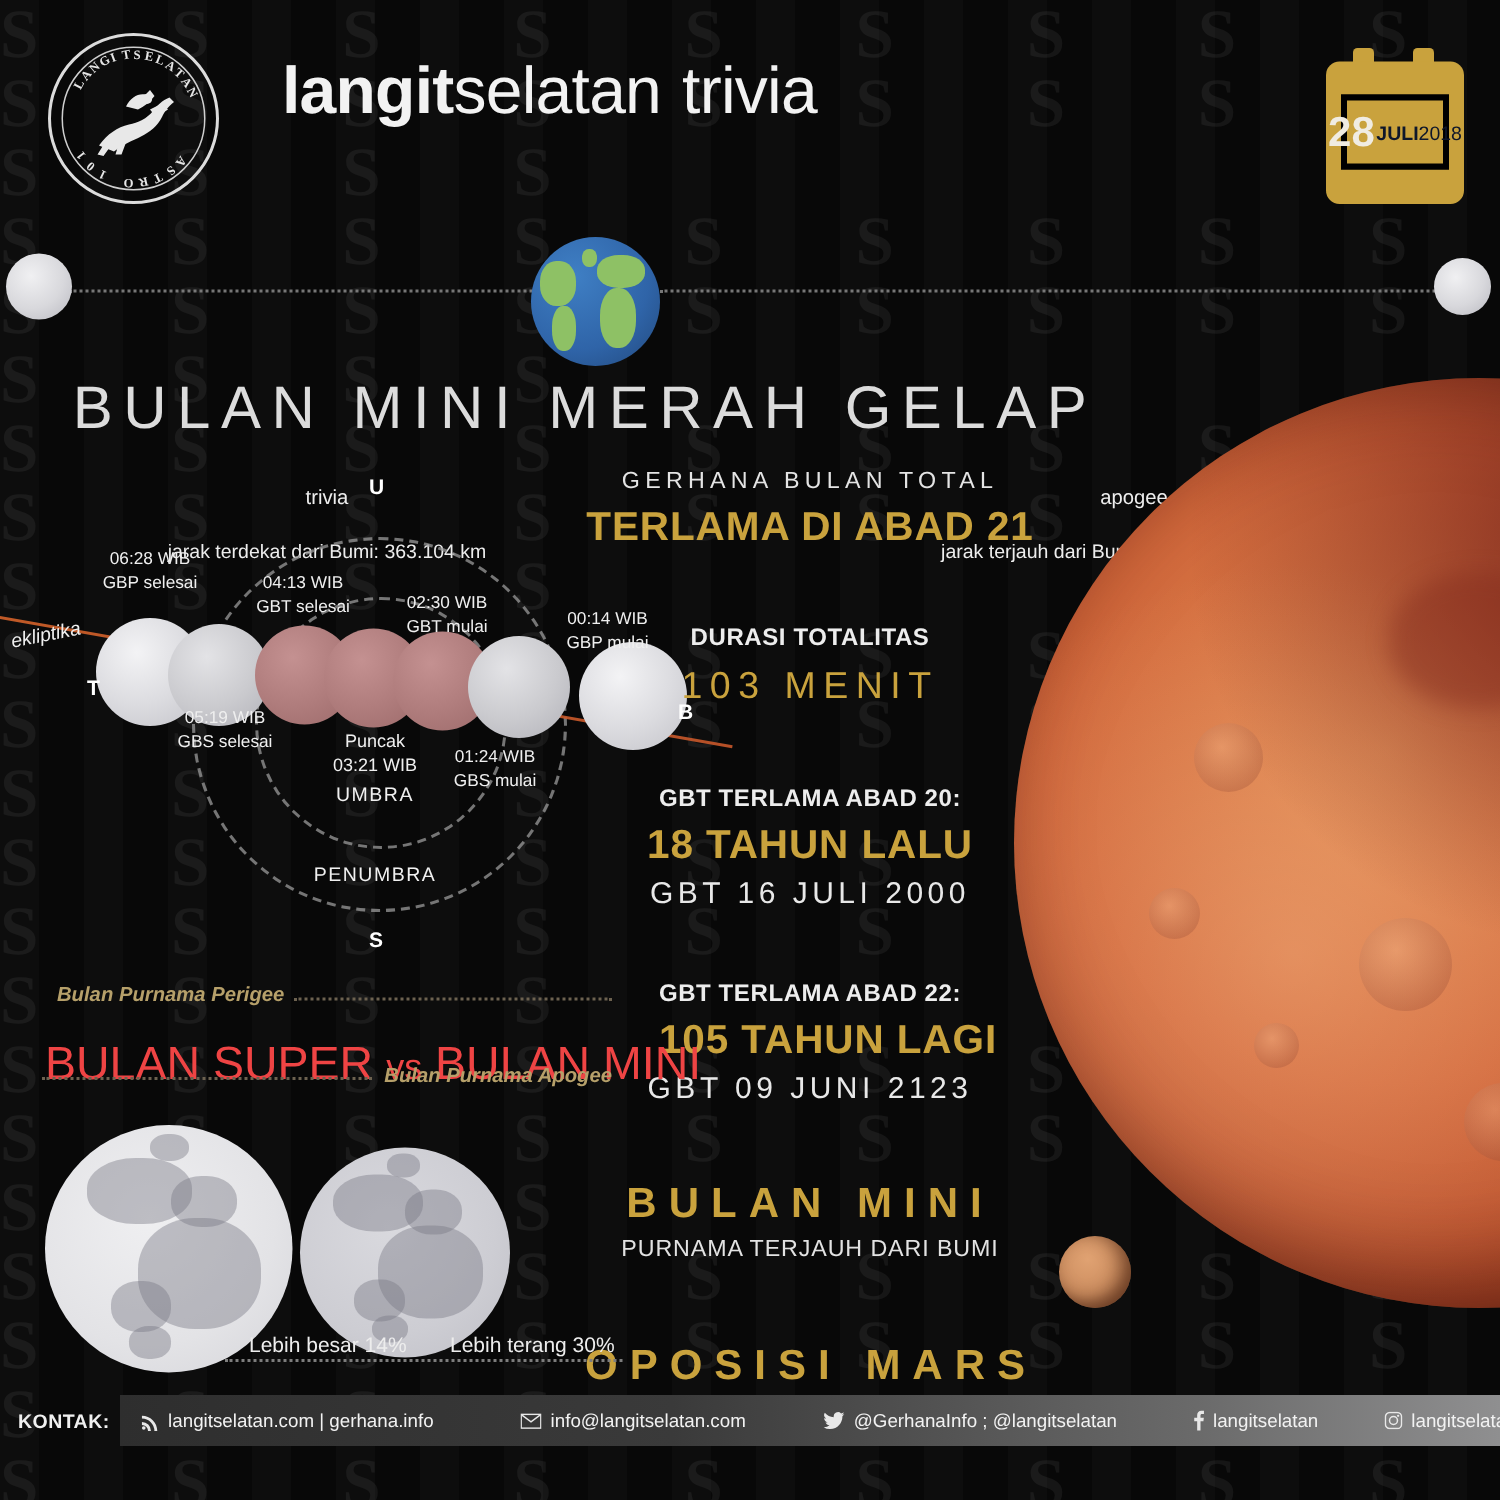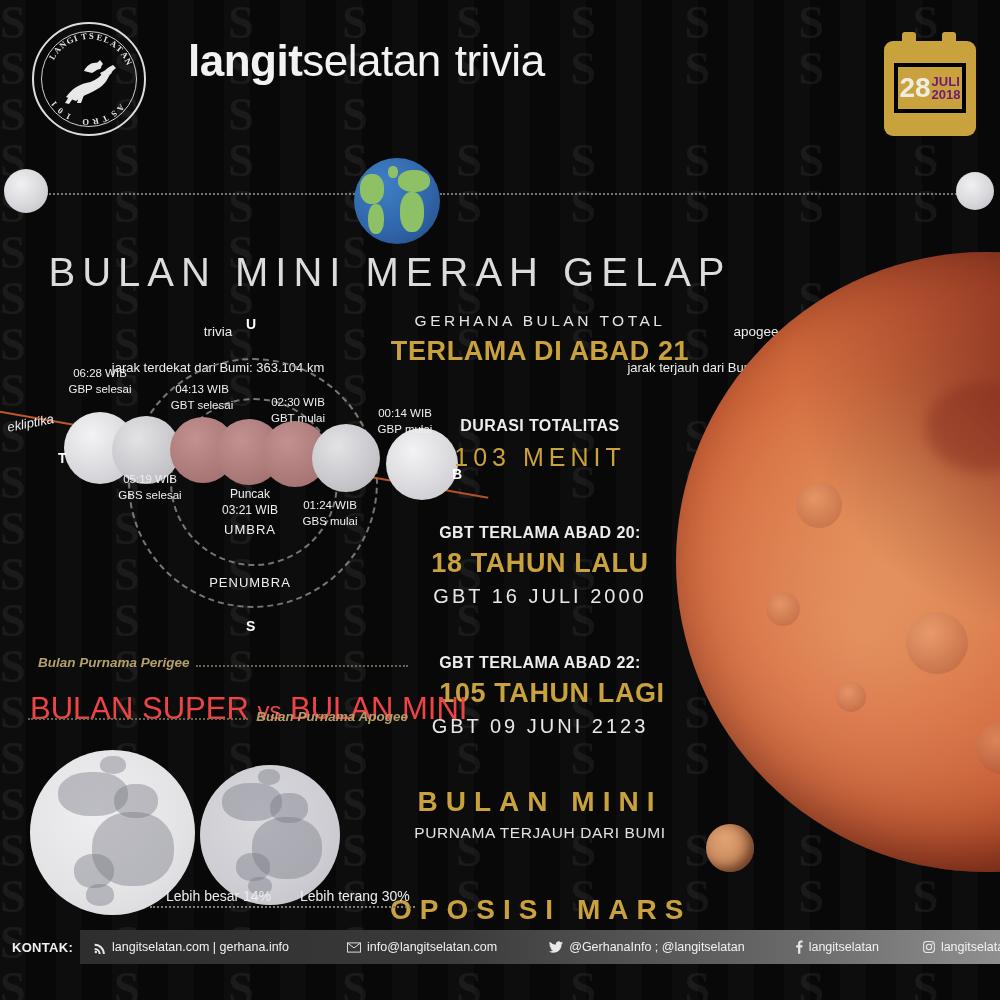--- a/index.html
+++ b/index.html
@@ -81,24 +81,24 @@
     background:#000; border:4px solid #000;
   }
   #cal-screen .fill{
     position:absolute; inset:0; background:#c9a23d;
     display:flex; align-items:center; justify-content:center;
   }
   #cal-day{
     font-size:28px; font-weight:bold; color:#f0ece2; line-height:1;
   }
   #cal-mon{
-    display:flex; flex-direction:column; line-height:1; margin-left:1px; color:#701a75;
+    display:flex; flex-direction:row; line-height:1; margin-left:1px; color:#0f172a;
   }
   #cal-mon span:first-child{ font-size:13px; font-weight:bold; }
-  #cal-mon span:last-child{ font-size:13px; font-weight:bold; }
+  #cal-mon span:last-child{ font-size:13px; font-weight:normal; }
 
   
   #orbit-band{ position:absolute; left:0; top:160px; width:1000px; height:90px; }
   .dotline{
     position:absolute; top:33px; height:0; border-top:2px dotted #8a8a8a; opacity:.85;
   }
   #dotline-l{ left:46px; width:320px; }
   #dotline-r{ left:440px; width:520px; }
   .mini-moon{
     position:absolute; border-radius:50%;

